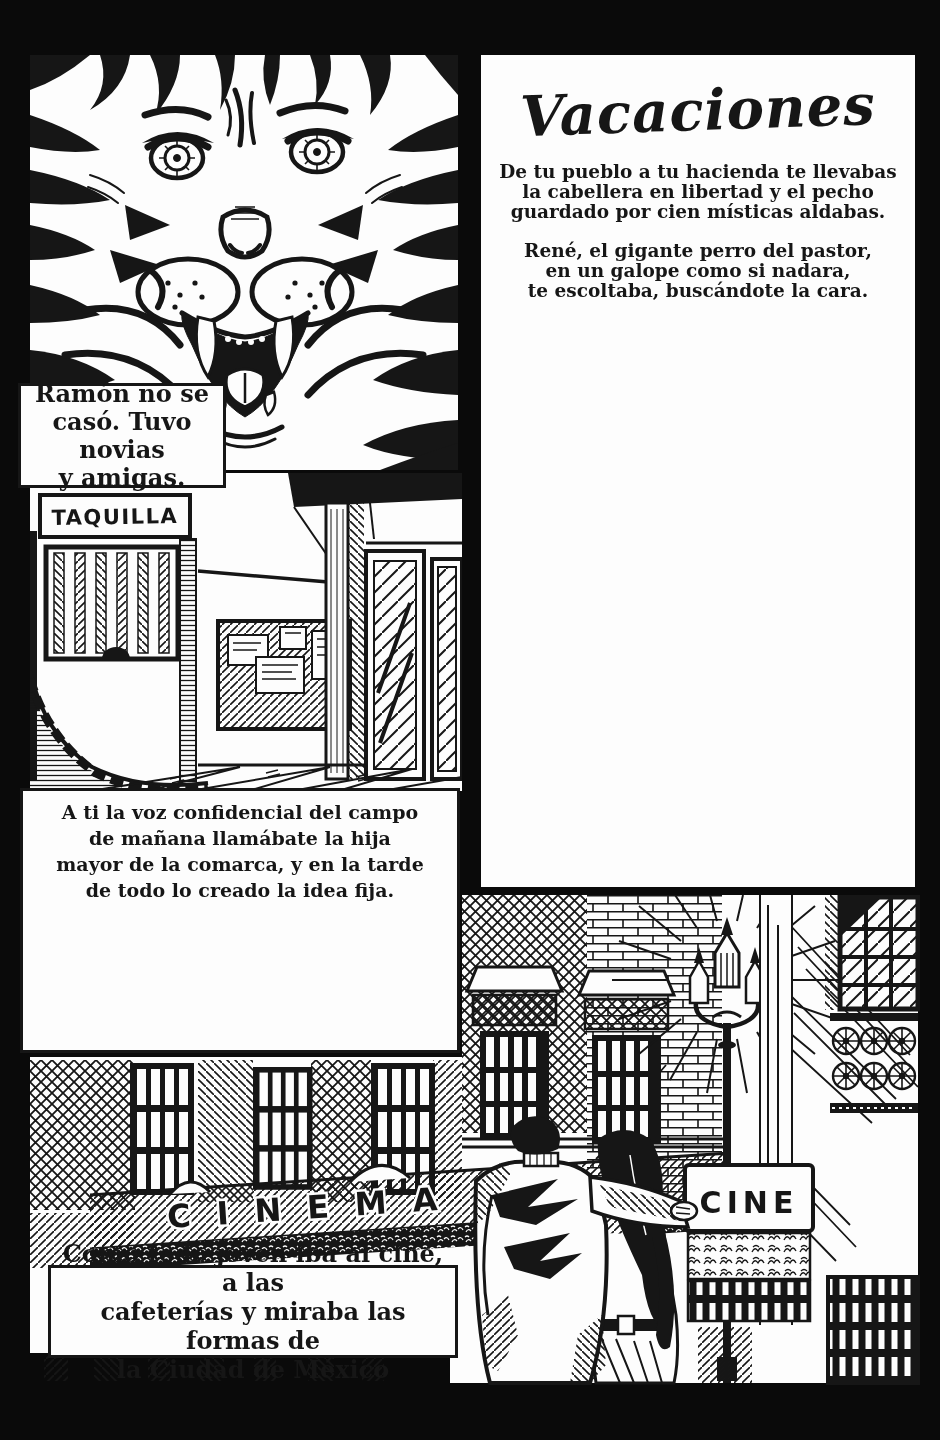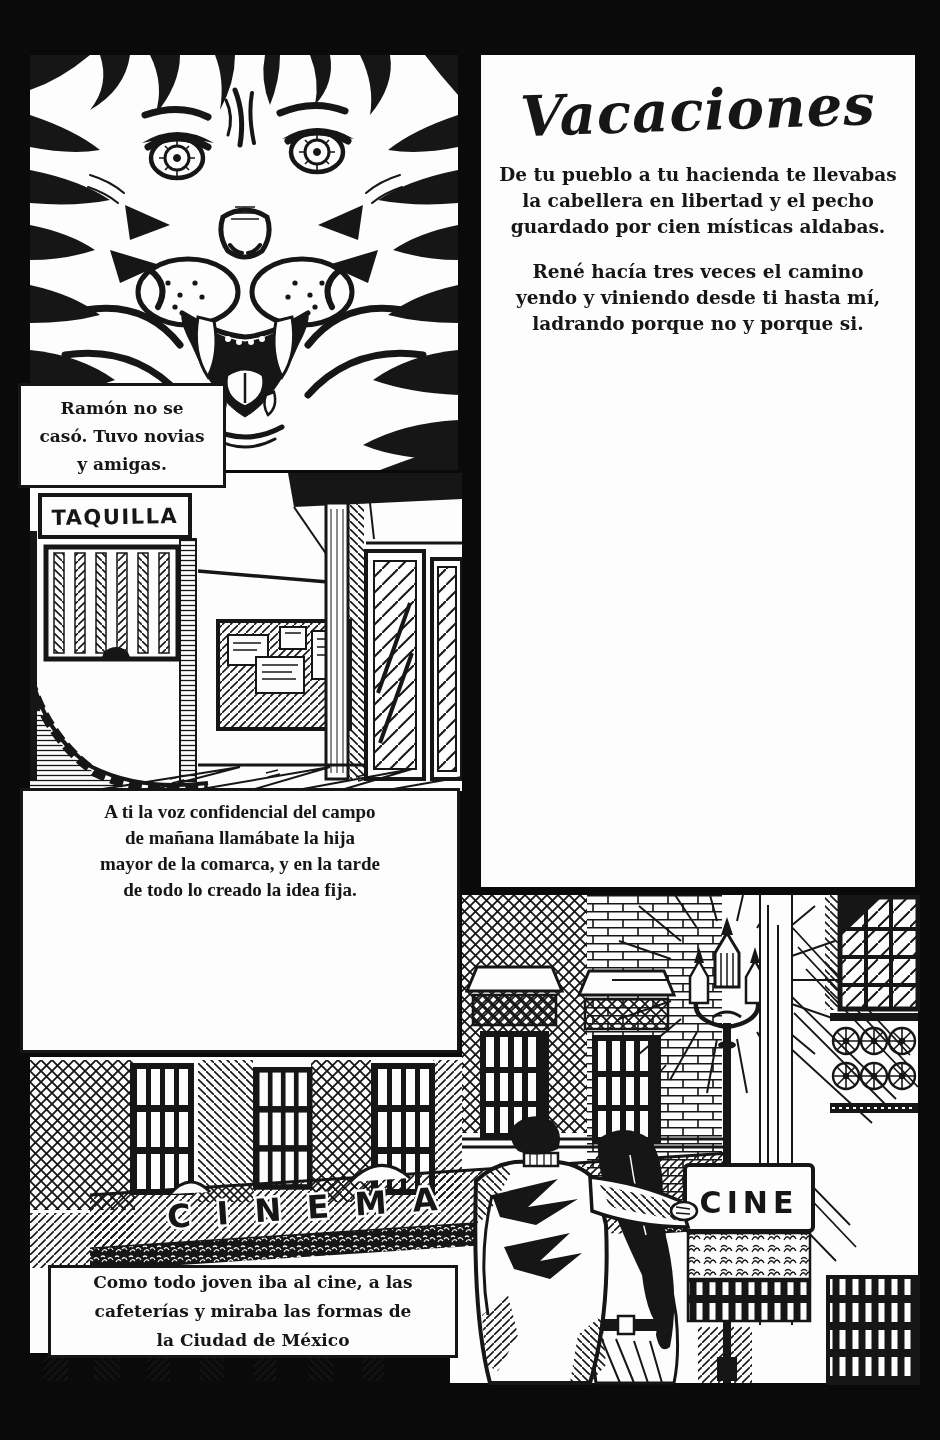--- a/index.html
+++ b/index.html
@@ -18,27 +18,27 @@
     border:3px solid var(--ink);
   }
   #poem{
     left:481px;top:55px;width:434px;height:832px;border:none;z-index:1;
     padding:0 8px;
   }
   #poem .title{
     font-size:56px;font-style:italic;font-weight:700;letter-spacing:1px;
     margin:22px 0 0;transform:rotate(-2deg);
   }
-  .stanza{font-size:18.5px;line-height:26px;font-weight:700;margin:19px 0 0;}
+  .stanza{font-size:18.5px;line-height:20px;font-weight:700;margin:19px 0 0;}
   #textbox{left:20px;top:788px;width:440px;height:265px;padding-top:2px;}
   #textbox .stanza{font-size:19px;line-height:26px;margin:16px 0 0;}
-  #textbox .stanza:first-child{margin-top:6px;font-family:Liberation Serif, serif;}
+  #textbox .stanza:first-child{margin-top:6px;}
   .caption{
-    display:flex;align-items:center;justify-content:center;
-    font-size:17px;line-height:28px;
+    display:flex;align-items:center;justify-content:flex-end;
+    font-size:24px;line-height:28px;
   }
   #cap-ramon{left:18px;top:383px;width:208px;height:105px;}
   #cap-cine{left:48px;top:1265px;width:410px;height:93px;line-height:29px;}
   svg text{font-family:"DejaVu Sans","Liberation Sans",sans-serif;}
 </style>
 </head>
 <body>
 
 <div id="page">
 
@@ -373,21 +373,21 @@
       <rect x="224" y="461" width="22" height="25" fill="url(#ph1)"></rect>
         <rect x="278" y="461" width="26" height="25" fill="url(#ph2)"></rect>
       <rect x="332" y="461" width="22" height="25" fill="url(#ph1)"></rect>
     </g>
   </svg>
 
   <section id="poem" class="whitebox">
     <h1 class="title">Vacaciones</h1>
     <div>
         <p class="stanza">De tu pueblo a tu hacienda te llevabas<br>la cabellera en libertad y el pecho<br>guardado por cien místicas aldabas.</p>
-        <p class="stanza">René hacía tres veces el camino<br>yendo y viniendo desde ti hasta mí,<br>ladrando porque no y porque si.</p>
+        <p class="stanza">René, el gigante perro del pastor,<br>en un galope como si nadara,<br>te escoltaba, buscándote la cara.</p>
       </div>
   </section>
 
   <aside id="cap-ramon" class="whitebox caption">
     <p>Ramón no se<br>casó. Tuvo novias<br>y amigas.</p>
   </aside>
 
   <aside id="textbox" class="whitebox">
     <div>
         <p class="stanza">A ti la voz confidencial del campo<br>de mañana llamábate la hija<br>mayor de la comarca, y en la tarde<br>de todo lo creado la idea fija.</p>

